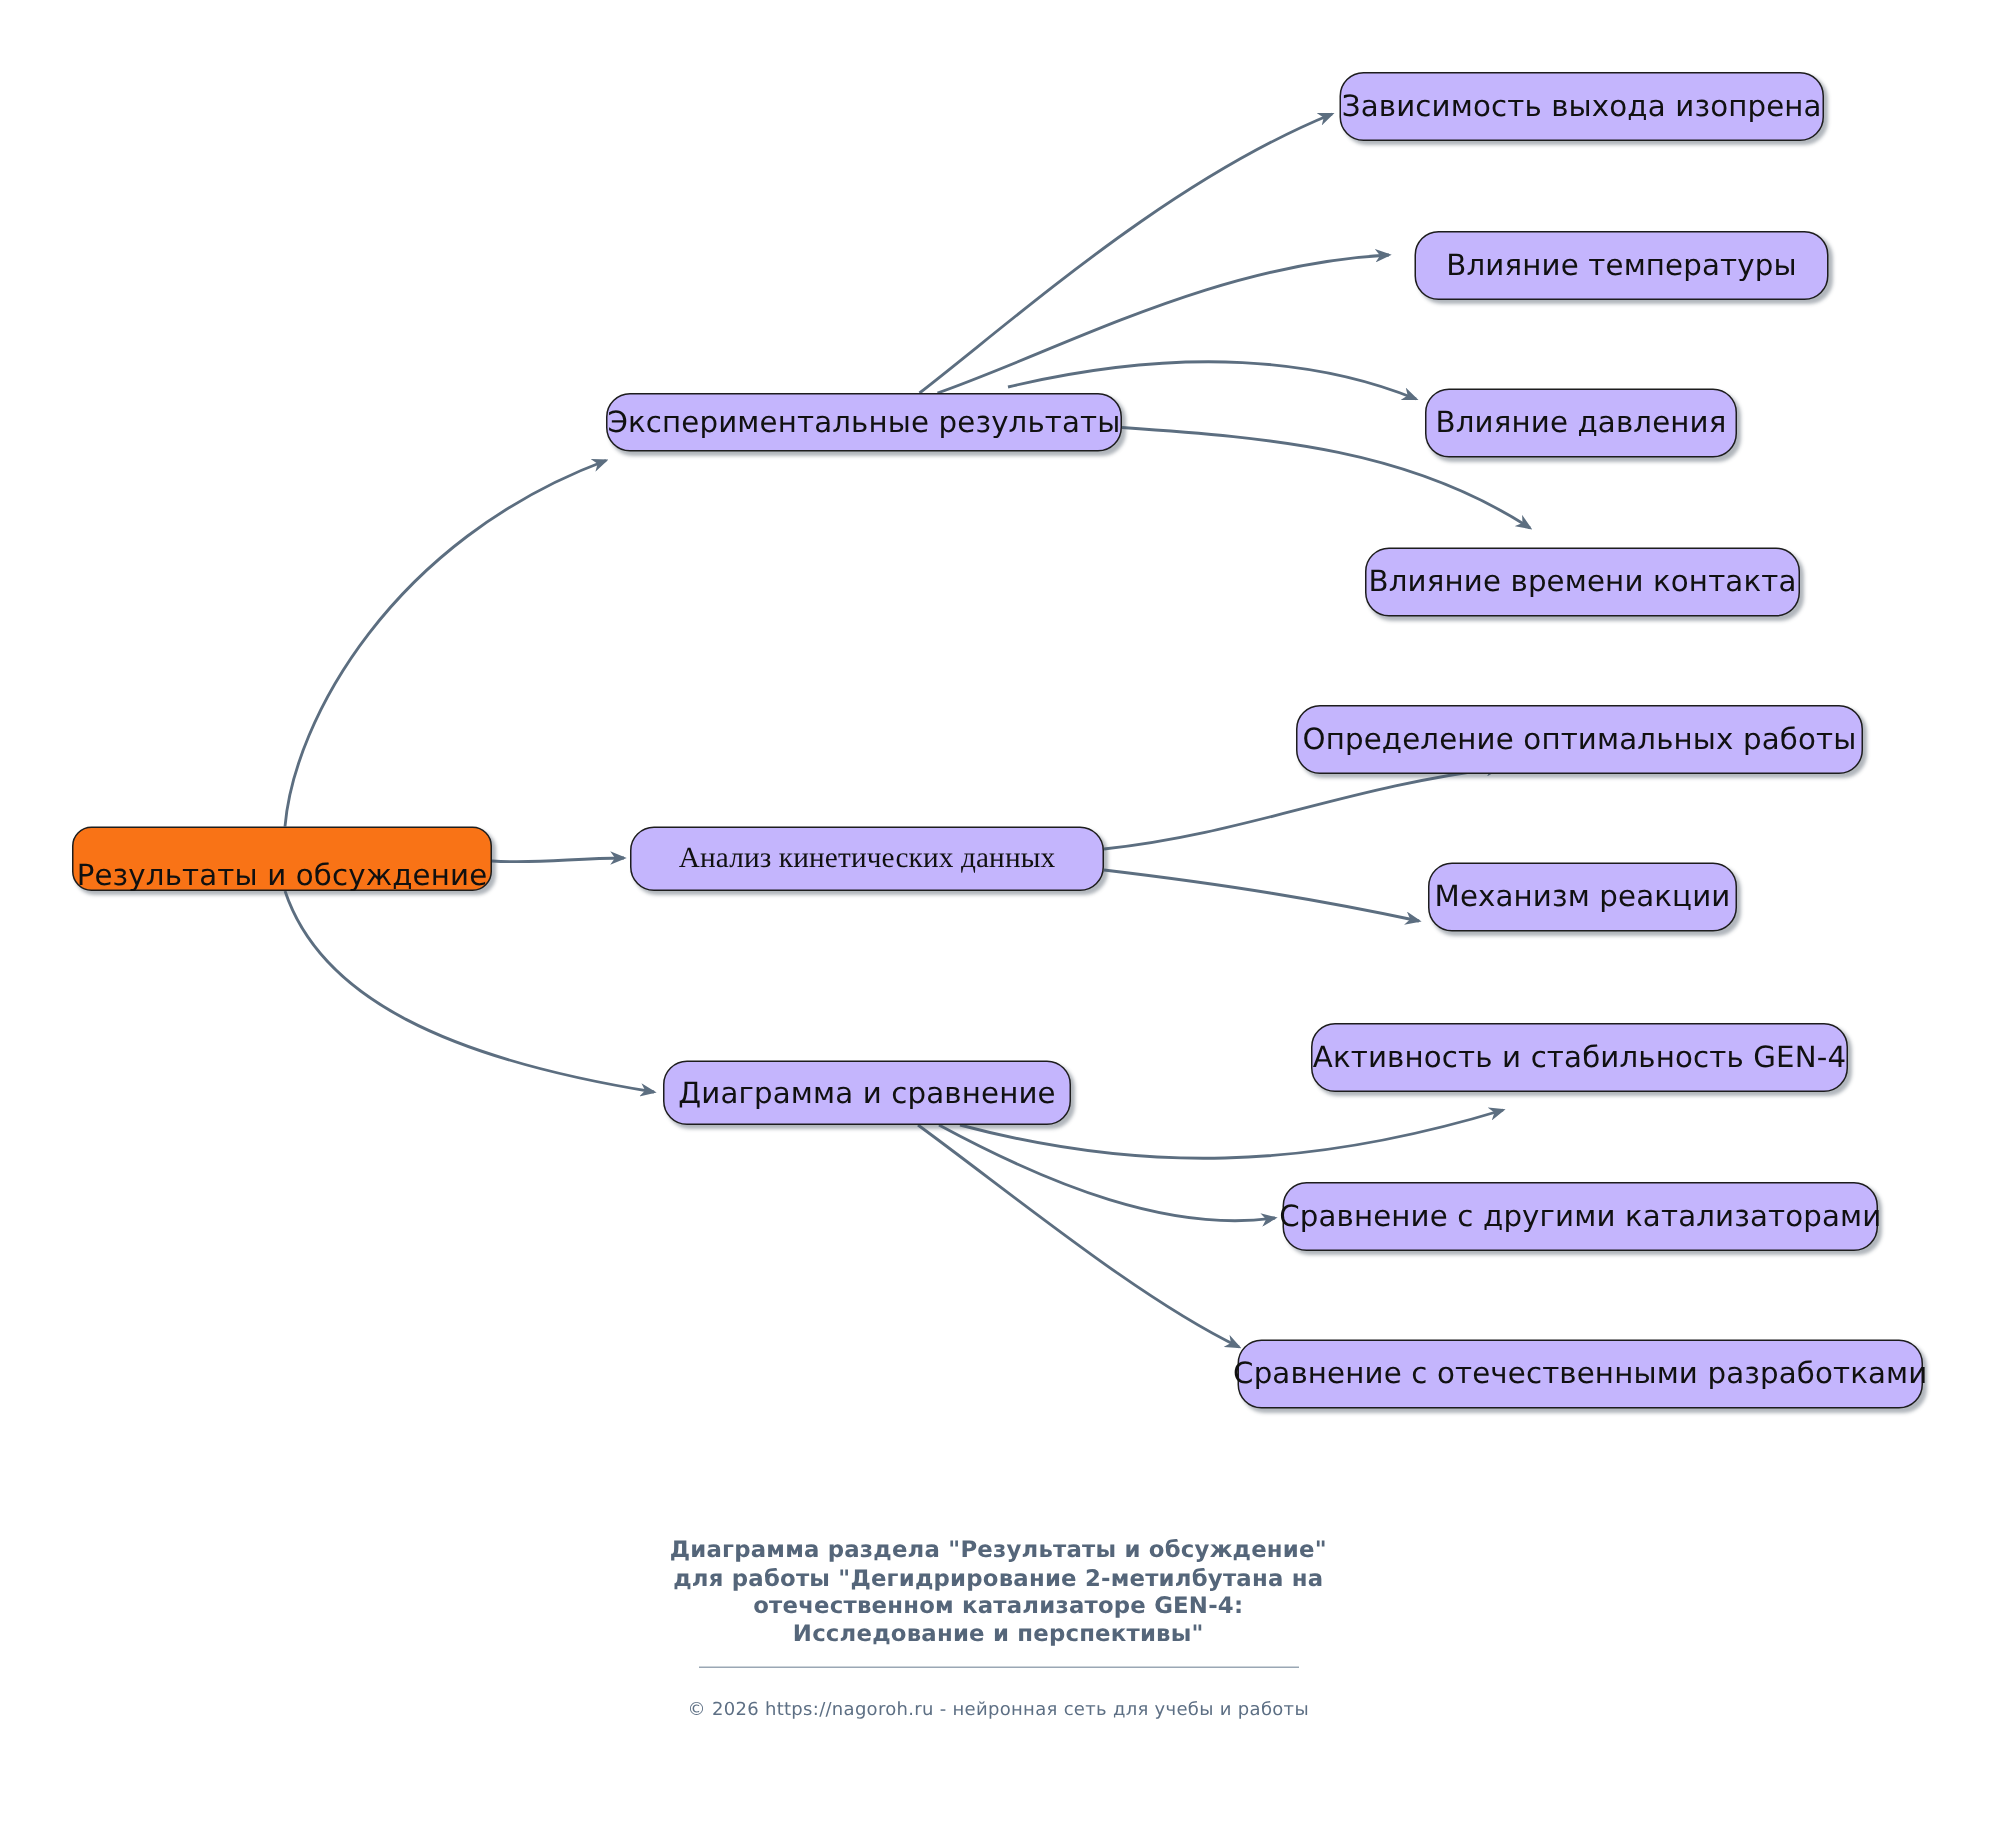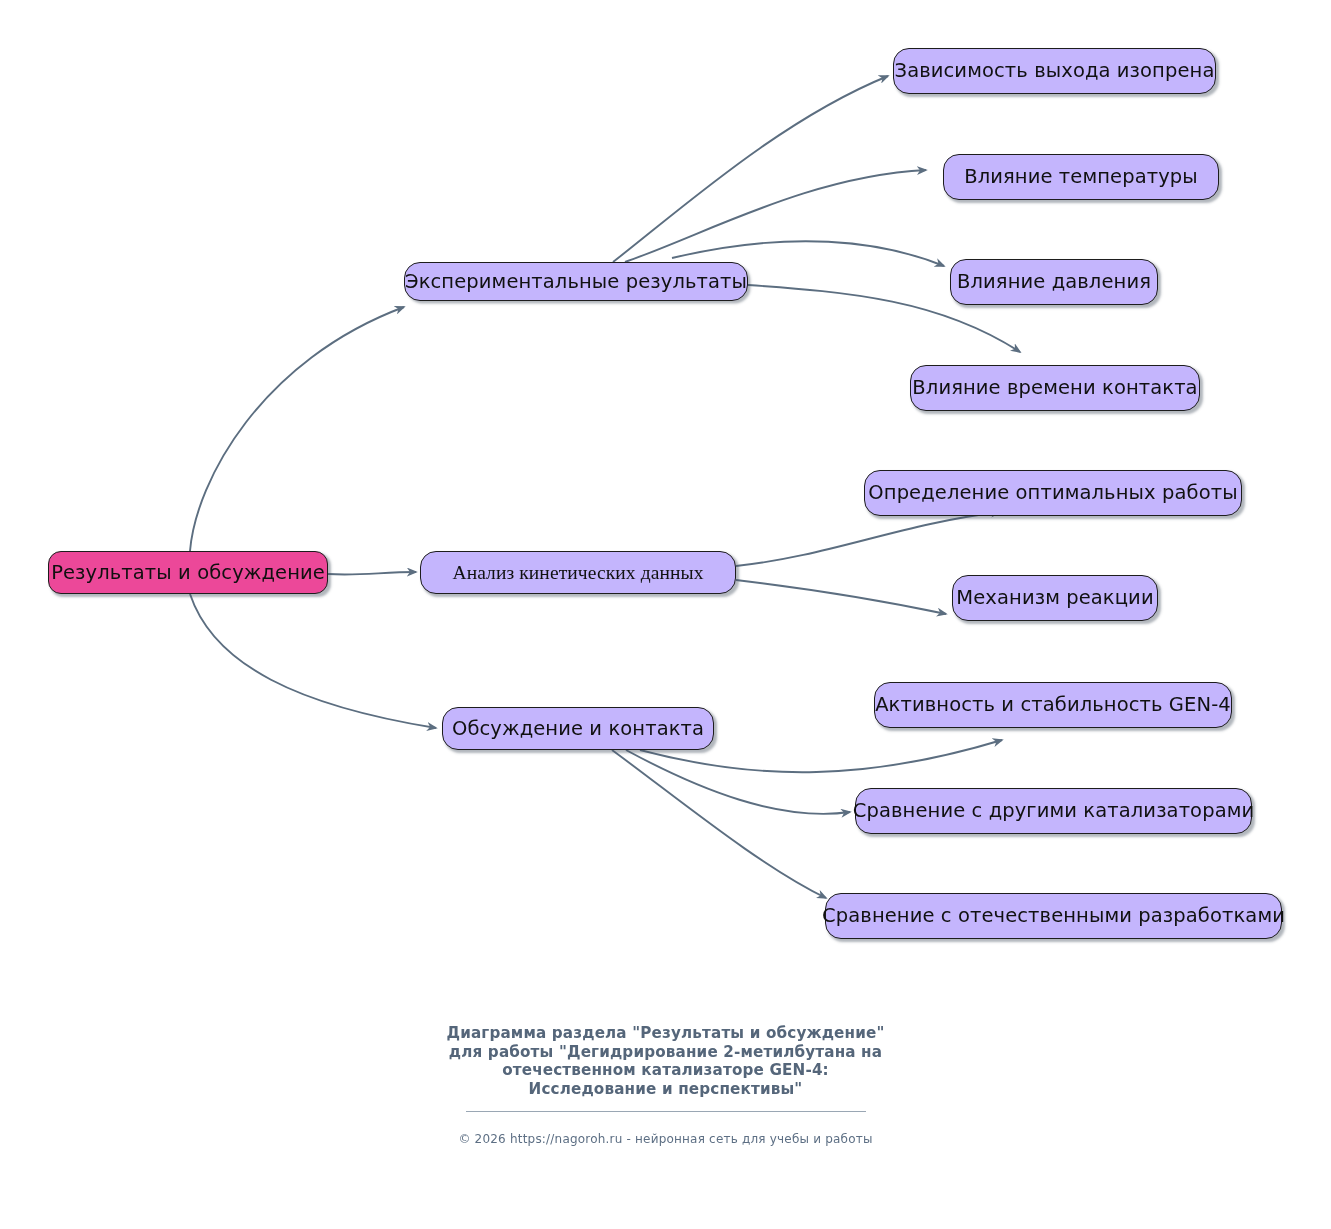--- a/index.html
+++ b/index.html
@@ -99,21 +99,21 @@
         <path d="M 672 258 C 790 230 880 240 944 266" fill="none" stroke="#5c6e80" stroke-width="1.9" marker-end="url(#arrowhead)"></path>
         <path d="M 748 285 C 850 292 940 300 1020 352" fill="none" stroke="#5c6e80" stroke-width="1.9" marker-end="url(#arrowhead)"></path>
         <path d="M 736 566 C 830 556 900 524 1000 512" fill="none" stroke="#5c6e80" stroke-width="1.9" marker-end="url(#arrowhead)"></path>
         <path d="M 736 580 C 820 590 880 600 946 614" fill="none" stroke="#5c6e80" stroke-width="1.9" marker-end="url(#arrowhead)"></path>
         <path d="M 640 750 C 760 782 870 780 1002 740" fill="none" stroke="#5c6e80" stroke-width="1.9" marker-end="url(#arrowhead)"></path>
         <path d="M 626 750 C 700 790 780 822 850 812" fill="none" stroke="#5c6e80" stroke-width="1.9" marker-end="url(#arrowhead)"></path>
         <path d="M 612 750 C 680 800 760 866 826 898" fill="none" stroke="#5c6e80" stroke-width="1.9" marker-end="url(#arrowhead)"></path>
       </g>
   </svg>
 
-  <div class="node root" style="left: 48px; top: 551px; width: 280px; height: 43px; background: #ec4899;">
+  <div class="node root" style="left: 48px; top: 551px; width: 280px; height: 43px; background: #f97316; align-items: flex-end;">
     <span>Результаты и обсуждение</span>
   </div>
 
   <div class="node" style="left: 404px; top: 262px; width: 344px; height: 39px;">
     <span>Экспериментальные результаты</span>
   </div>
   <div class="node" style="left: 893px; top: 48px; width: 323px; height: 46px;">
     <span>Зависимость выхода изопрена</span>
   </div>
   <div class="node" style="left: 932px; top: 154px; width: 276px; height: 46px; margin-left: 11px;">
@@ -130,21 +130,21 @@
     <span>Анализ кинетических данных</span>
   </div>
   <div class="node" style="left: 864px; top: 470px; width: 378px; height: 46px;">
     <span>Определение оптимальных работы</span>
   </div>
   <div class="node" style="left: 952px; top: 575px; width: 206px; height: 46px;">
     <span>Механизм реакции</span>
   </div>
 
   <div class="node" style="left: 442px; top: 707px; width: 272px; height: 43px;">
-    <span>Обсуждение и контакта</span>
+    <span>Диаграмма и сравнение</span>
   </div>
   <div class="node" style="left: 874px; top: 682px; width: 358px; height: 46px;">
     <span>Активность и стабильность GEN-4</span>
   </div>
   <div class="node" style="left: 855px; top: 788px; width: 397px; height: 46px;">
     <span>Сравнение с другими катализаторами</span>
   </div>
   <div class="node" style="left: 825px; top: 893px; width: 457px; height: 46px;">
     <span>Сравнение с отечественными разработками</span>
   </div>

